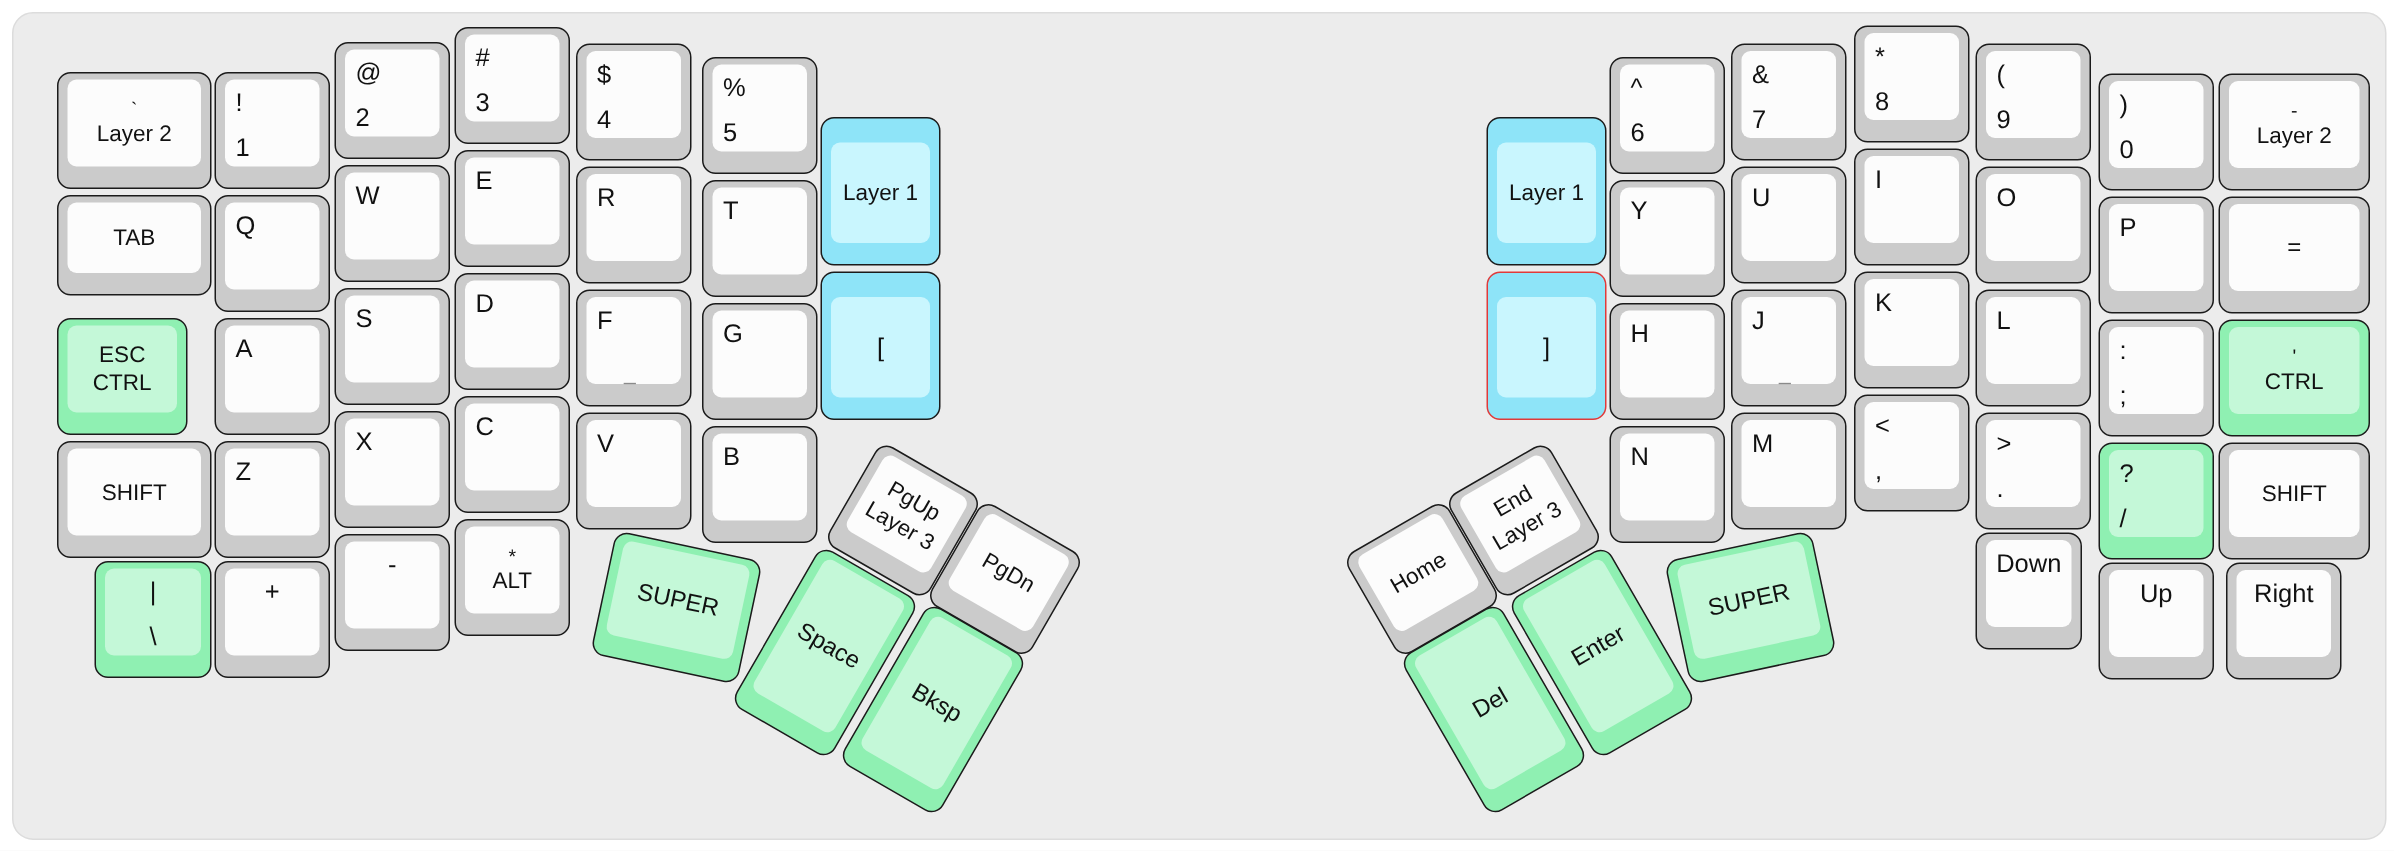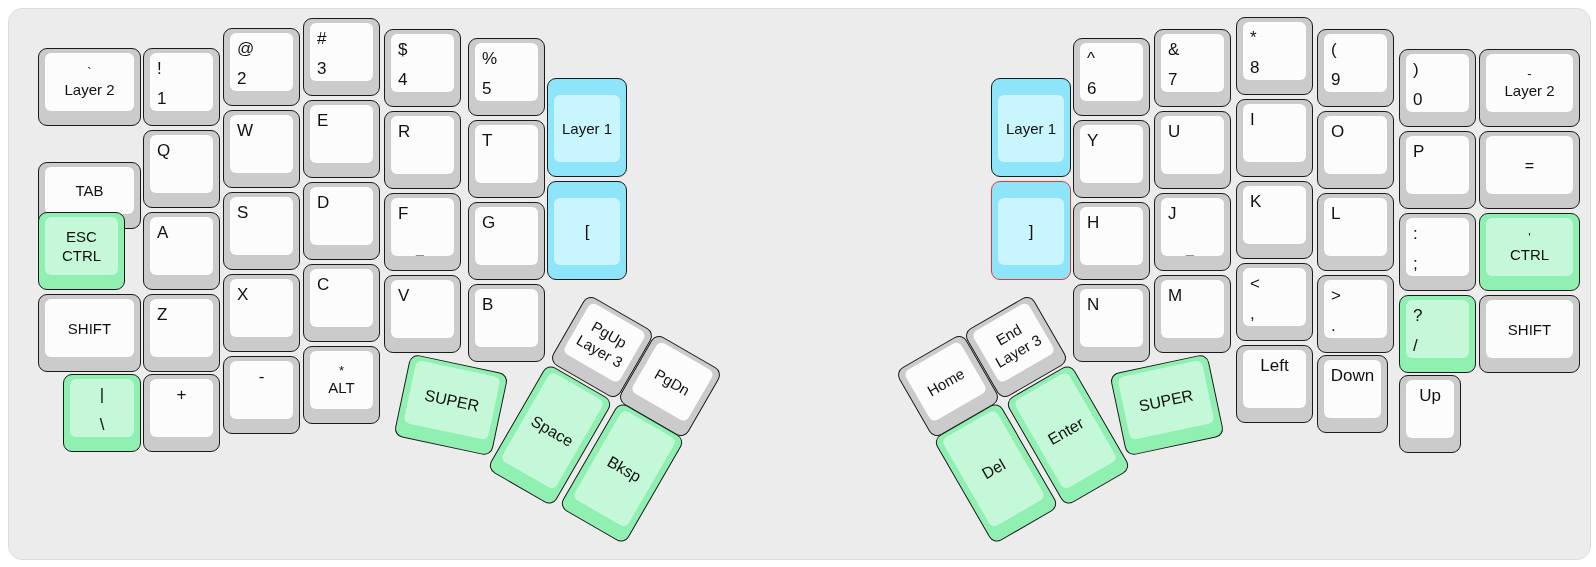--- a/index.html
+++ b/index.html
@@ -32,21 +32,21 @@
 </head>
 <body style="background: rgb(255, 255, 255); color: rgb(17, 17, 17);">
 
 <div id="board">
     <div class="key gray m-cm small1" style="left: 29px; top: 39px; width: 103px; height: 78px;">
       <div class="cap">
         <span class="line">`</span>
         <span class="line">Layer 2</span>
       </div>
     </div>
-    <div class="key gray m-cm" style="left: 29px; top: 121px; width: 103px; height: 67px; margin-top: 32px;">
+    <div class="key gray m-cm" style="left: 29px; top: 121px; width: 103px; height: 67px;">
       <div class="cap">
         <span class="line">TAB</span>
       </div>
     </div>
     <div class="key green m-cm" style="left: 29px; top: 203px; width: 87px; height: 78px;">
       <div class="cap">
         <span class="line">ESC</span>
         <span class="line">CTRL</span>
       </div>
     </div>
@@ -313,25 +313,20 @@
       <div class="cap">
         <span class="line">K</span>
       </div>
     </div>
     <div class="key gray m-tl" style="left: 1227px; top: 254px; width: 77px; height: 78px;">
       <div class="cap">
         <span class="line">&lt;</span>
         <span class="line">,</span>
       </div>
     </div>
-    <div class="key gray m-tc" style="left: 1227px; top: 336px; width: 77px; height: 78px;">
-      <div class="cap">
-        <span class="line">Left</span>
-      </div>
-    </div>
     <div class="key gray m-tl" style="left: 1308px; top: 20px; width: 77px; height: 78px;">
       <div class="cap">
         <span class="line">(</span>
         <span class="line">9</span>
       </div>
     </div>
     <div class="key gray m-tl" style="left: 1308px; top: 102px; width: 77px; height: 78px;">
       <div class="cap">
         <span class="line">O</span>
       </div>
@@ -368,21 +363,21 @@
         <span class="line">:</span>
         <span class="line">;</span>
       </div>
     </div>
     <div class="key green m-tl" style="left: 1390px; top: 286px; width: 77px; height: 78px;">
       <div class="cap">
         <span class="line">?</span>
         <span class="line">/</span>
       </div>
     </div>
-    <div class="key gray m-tc" style="left: 1390px; top: 366px; width: 62px; height: 78px; text-decoration: underline;">
+    <div class="key gray m-tc" style="left: 1390px; top: 366px; width: 77px; height: 78px; text-decoration: underline;">
       <div class="cap">
         <span class="line">Up</span>
       </div>
     </div>
     <div class="key gray m-cm small1" style="left: 1470px; top: 40px; width: 101px; height: 78px;">
       <div class="cap">
         <span class="line">-</span>
         <span class="line">Layer 2</span>
       </div>
     </div>
@@ -393,15 +388,20 @@
     </div>
     <div class="key green m-cm small1" style="left: 1470px; top: 204px; width: 101px; height: 78px;">
       <div class="cap">
         <span class="line">'</span>
         <span class="line">CTRL</span>
       </div>
     </div>
     <div class="key gray m-cm" style="left: 1470px; top: 286px; width: 101px; height: 78px;">
       <div class="cap">
         <span class="line">SHIFT</span>
+      </div>
+    </div>
+    <div class="key gray m-tc" style="left: 1475px; top: 366px; width: 77px; height: 78px;">
+      <div class="cap">
+        <span class="line">Right</span>
       </div>
     </div>
   </div>
 
 </body></html>

